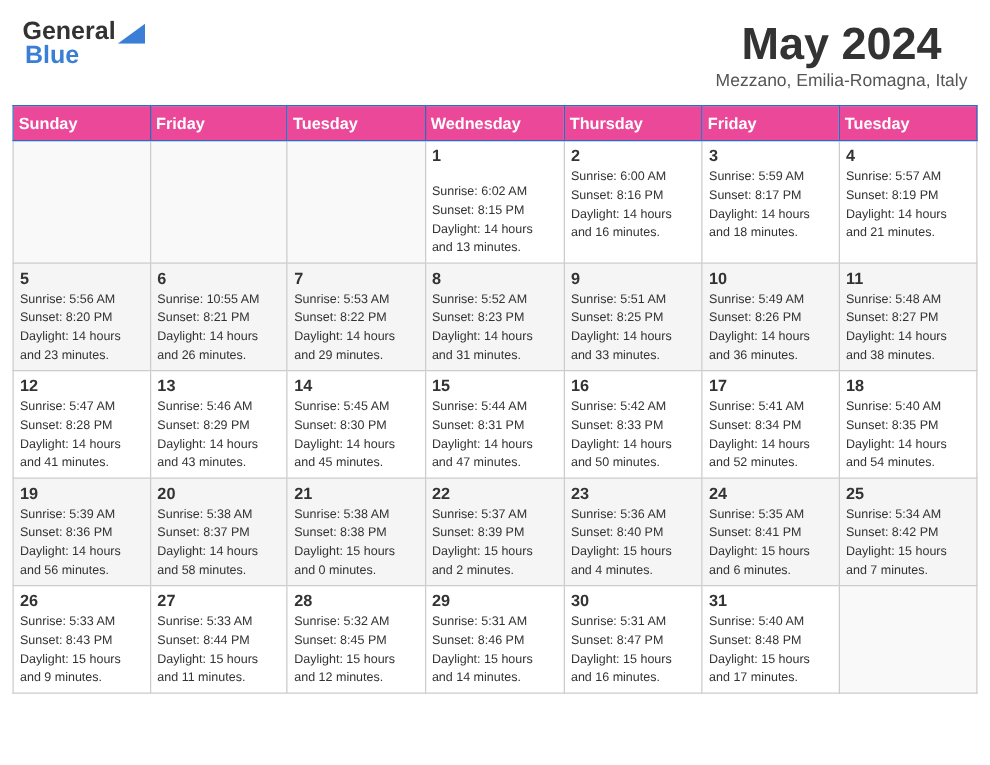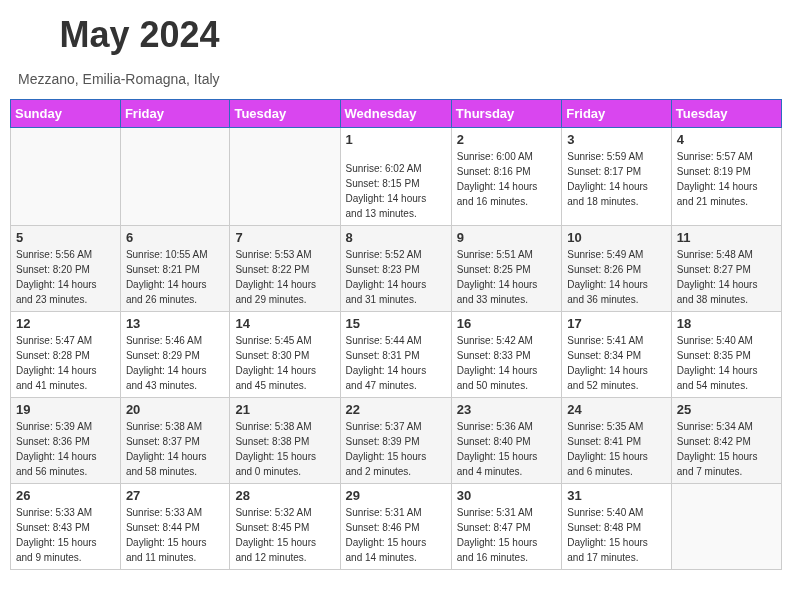--- a/index.html
+++ b/index.html
@@ -16,39 +16,38 @@
       align-items: flex-start;
       margin-bottom: 8px;
       padding: 4px 8px;
     }
     .logo {
       display: flex;
       flex-direction: column;
       align-items: flex-start;
     }
     .title-section {
-      text-align: right;
+      text-align: center;
     }
     .month-title {
       font-size: 36px;
       font-weight: bold;
       color: #333;
     }
     .location {
       font-size: 14px;
       color: #555;
-      margin-top: 15px;
     }
     .calendar {
       width: 100%;
       border-collapse: collapse;
       border: 1px solid #ccc;
     }
     .calendar th {
-      background-color: #d946ef;
+      background-color: #ec4899;
       color: #fff;
       font-size: 13px;
       padding: 6px 4px;
       text-align: left;
       border: 1px solid #2e6bbf;
       font-weight: bold;
     }
     .calendar td {
       vertical-align: top;
       border: 1px solid #ccc;
@@ -80,20 +79,29 @@
       background: #f9f9f9 !important;
     }
     
     .row-even td { background: #f0f4fa; }
     .row-odd td { background: #fff; }
   </style>
 </head>
 <body>
 
 <div class="header">
+  <div class="logo">
+    <div style="display:flex;align-items:center;">
+      <span style="font-size:20px;font-weight:bold;color:#333;">General</span>
+      <svg width="22" height="16" viewBox="0 0 22 16" style="margin-left:2px;margin-top:2px;">
+        <polygon points="0,16 22,0 22,16" fill="#3a7fd5"></polygon>
+      </svg>
+    </div>
+    <span style="font-size:20px;font-weight:bold;color:#3a7fd5;margin-top:-4px;margin-left:2px;">Blue</span>
+  </div>
   <div class="title-section">
     <div class="month-title">May 2024</div>
     <div class="location">Mezzano, Emilia-Romagna, Italy</div>
   </div>
 </div>
 
 <table class="calendar">
   <thead>
     <tr>
     <th>Sunday</th>

